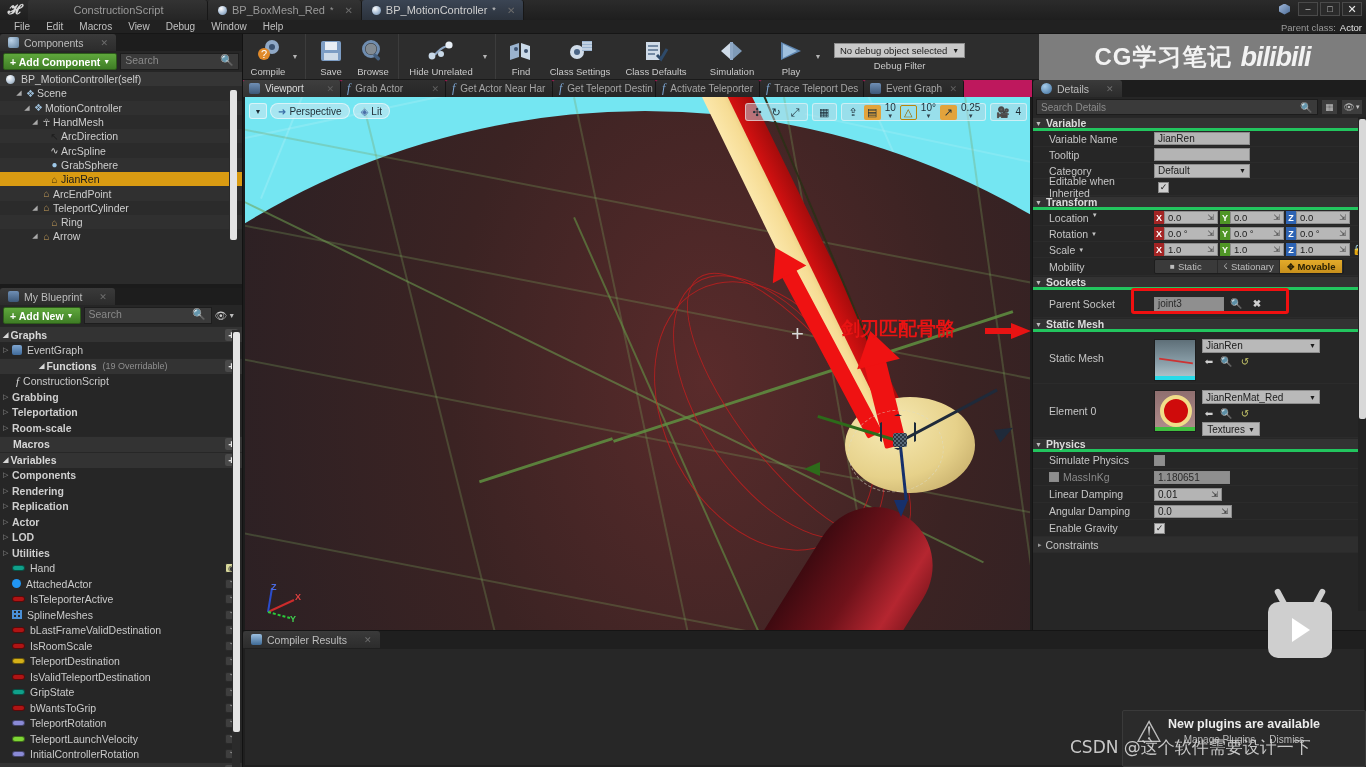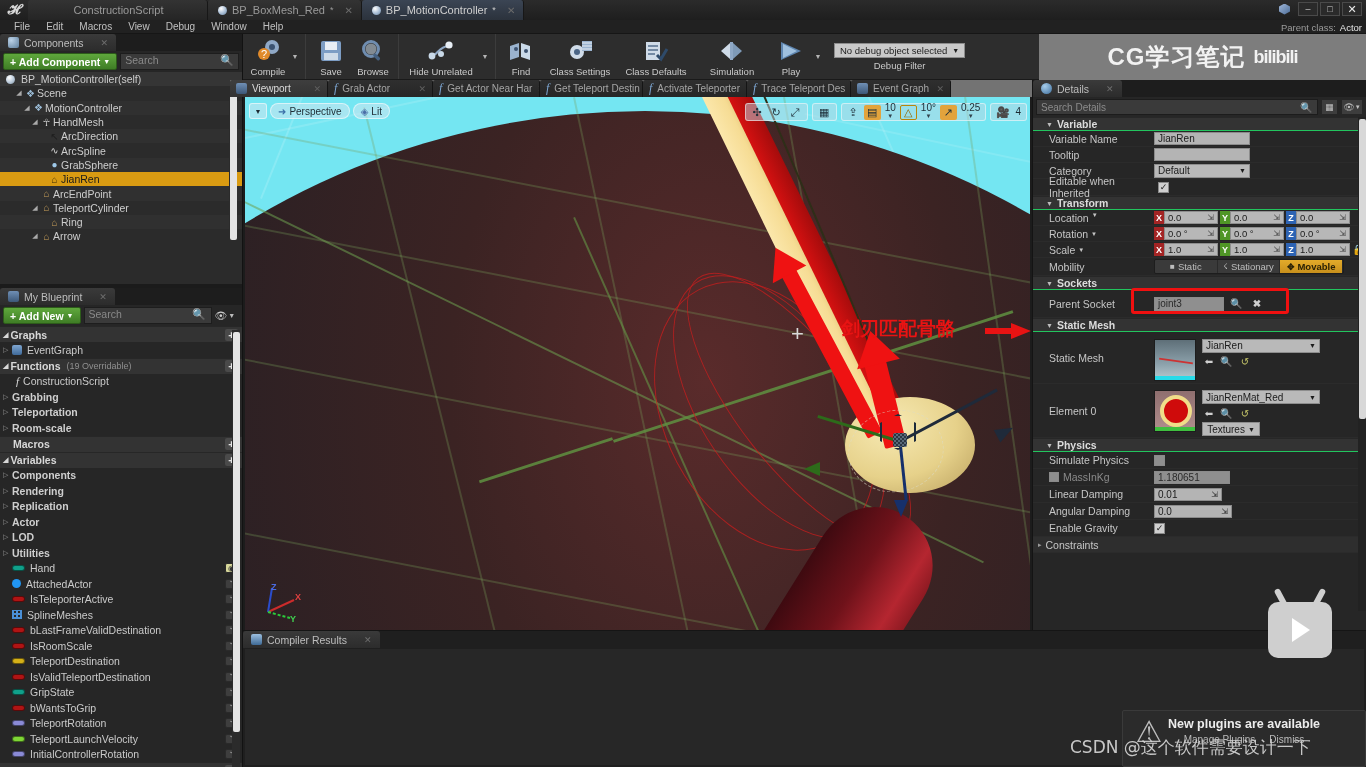--- a/index.html
+++ b/index.html
@@ -164,26 +164,26 @@
   }
   .dbg-combo {
     height:15px; background:#c9c9c9; border:1px solid #8c8c8c; color:#1c1c1c;
     font-size:9.5px; display:flex; align-items:center; gap:5px; padding:0 5px;
   }
   .wm-bar {
     position:absolute; right:0; top:0; width:327px; height:46px;
     background:#7d7d7d; display:flex; align-items:center; justify-content:center; gap:8px;
   }
   .wm-bar .t1 { font-size:24px; color:#f2f2f2; font-weight:bold; letter-spacing:1px;}
-  .wm-bar .t2 { font-size:18px; color:#f2f2f2; font-weight:bold; letter-spacing:-1px;}
+  .wm-bar .t2 { font-size:27px; color:#f2f2f2; font-weight:bold; font-style:italic; letter-spacing:-1px;}
 
   
   .doctabs {
-    position:absolute; left:230px; top:80px; width:1123px; height:17px;
-    background:#737373; display:flex; align-items:flex-end;
+    position:absolute; left:243px; top:80px; width:1123px; height:17px;
+    background:#be185d; display:flex; align-items:flex-end;
   }
   .doctab {
     height:17px; display:flex; align-items:center; gap:5px; padding:0 6px;
     font-size:10px; color:#a4a4a4; background:linear-gradient(#2f2f2f,#262626);
     border-right:1px solid #151515; border-radius:2px 2px 0 0;
     max-width:100px; overflow:hidden; white-space:nowrap;
   }
   .doctab.active { background:linear-gradient(#3e3e3e,#333333); color:#dcdcdc; }
   .doctab .fi { color:#7ea7d4; font-style:italic; font-family:"Liberation Serif",serif; font-size:12px; }
   .doctab .cl { color:#5f5f5f; font-size:9px; margin-left:3px; }
@@ -300,23 +300,23 @@
     height:16px; margin:2px 3px; display:flex; align-items:center; gap:3px;
   }
   .det-search .field {
     flex:1; height:16px; background:#3a3a3a; border:1px solid #1c1c1c;
     display:flex; align-items:center; justify-content:space-between; padding:0 4px;
     font-size:10px; color:#8b8b8b;
   }
   .det-ibtn { width:17px;height:16px;background:#3d3d3d;border:1px solid #262626;
     display:flex;align-items:center;justify-content:center;font-size:9px;color:#c2c2c2;}
   .sec-hdr {
-    height:14px; display:flex; align-items:center; gap:4px; padding-left:13px;
+    height:14px; display:flex; align-items:center; gap:4px; padding-left:2px;
     background:#333333; font-size:10.5px; font-weight:bold; color:#dcdcdc;
-    border-top:1px solid #272727; border-bottom:1px solid #22c55e;
+    border-top:1px solid #272727; border-bottom:3px solid #22c55e;
   }
   .sec-hdr .tri { font-size:7px; color:#bdbdbd; }
   .prow {
     display:flex; align-items:center; min-height:16px; font-size:10.5px; color:#c6c6c6;
     border-bottom:1px solid #2b2b2b;
   }
   .prow .lbl { width:118px; padding-left:16px; flex:0 0 auto; }
   .prow .val { flex:1; display:flex; align-items:center; gap:3px; padding-left:3px; }
   .txtfield {
     height:13px; background:#b4b4b4; border:1px solid #8b8b8b; color:#1b1b1b;
@@ -560,21 +560,21 @@
             <span>Graphs</span>
           </span>
           <span class="plus">+</span>
         </div>
         <div class="mb-row">
           <span class="tri">▷</span>
           <span style="width: 10px; height: 10px; margin-right: 5px; border-radius: 2px; flex: 0 0 auto; background: linear-gradient(rgb(127, 166, 208), rgb(63, 106, 154));"></span>
           <span>EventGraph</span>
         </div>
         <div class="mb-section">
-          <span style="display: flex; align-items: center; gap: 2px;">
+          <span style="display: flex; align-items: center; gap: 2px; margin-left: 36px;">
             <span style="font-size: 7px;">◢</span>
             <span>Functions</span>
             <span class="sub">(19 Overridable)</span>
           </span>
           <span class="plus">+</span>
         </div>
         <div class="mb-row">
           <span class="tri"></span>
           <span style="margin-right: 4px; margin-left: 4px; color: rgb(220, 220, 220); font-style: italic; font-family: &quot;Liberation Serif&quot;, serif; font-size: 11px;">f</span>
           <span>ConstructionScript</span>

